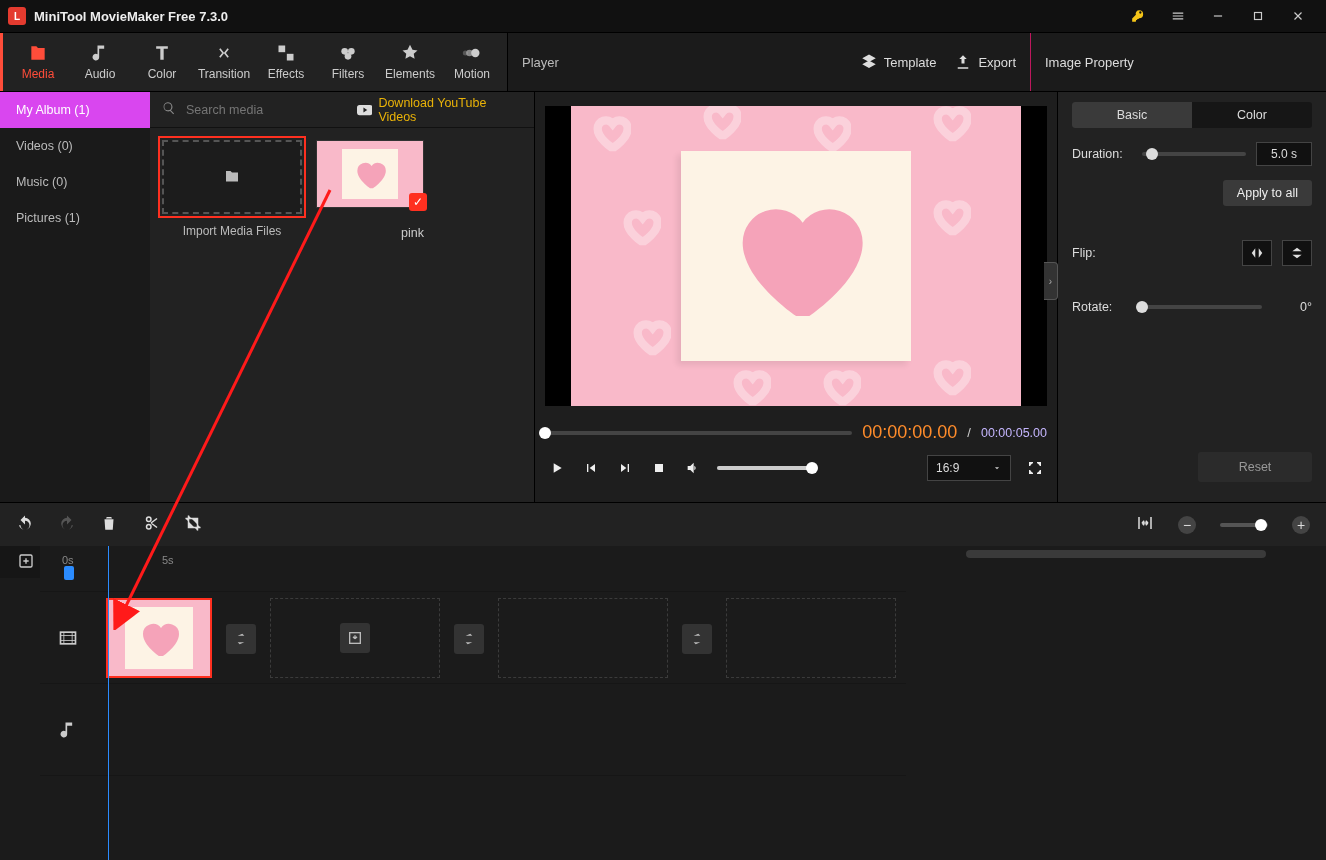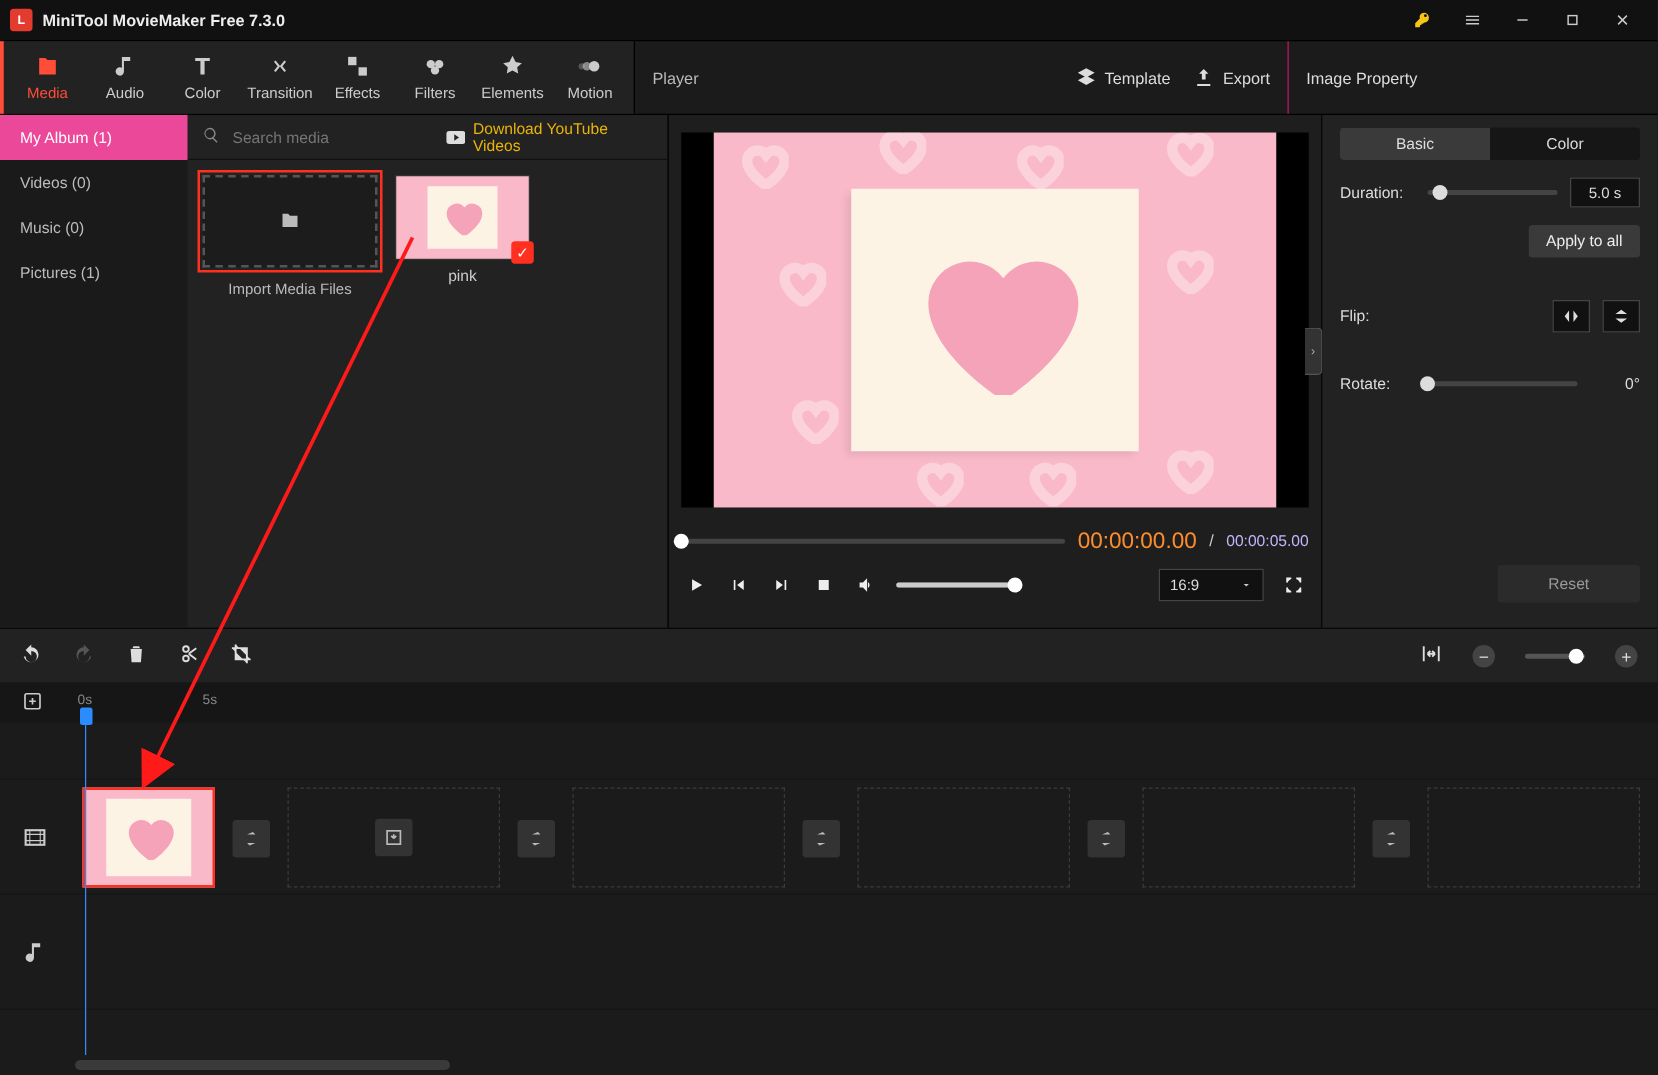--- a/index.html
+++ b/index.html
@@ -92,21 +92,21 @@
     display:flex;
     border-bottom:1px solid #111;
   }
   .media-sidebar {
     width: 150px;
     background:#1a1a1a;
   }
   .side-item {
     height: 36px; display:flex; align-items:center; padding-left:16px; color:#bbb; cursor:pointer; font-size:12.5px;
   }
-  .side-item.active { background:#ec4899; color:#fff; }
+  .side-item.active { background:#d946ef; color:#fff; }
   .media-head-right {
     flex:1; display:flex; align-items:center; padding:0 12px; gap:10px;
   }
   .search-icon { color:#888; }
   .search-input {
     background:transparent; border:none; outline:none; color:#ccc; font-size:12.5px; flex:1;
   }
   .yt-btn { display:flex; align-items:center; gap:6px; color:#eab308; font-size:12.5px; cursor:pointer; }
   .yt-btn svg { width:16px; height:12px; }
 
@@ -142,21 +142,21 @@
     border:1px solid #333;
   }
   .thumb-heart {
     position:absolute; left:50%; top:50%; transform:translate(-50%,-50%);
     width:56px; height:50px; background:#fdf3e5; display:flex;align-items:center;justify-content:center;
   }
   .thumb-check {
     position:absolute; right:-4px; bottom:-4px; width:18px; height:18px; background:#ff3020; border-radius:3px;
     display:flex;align-items:center;justify-content:center; color:#fff; font-size:12px;
   }
-  .thumb-label { margin-top:6px; color:#ccc; font-size:12.5px; }
+  .thumb-label { margin-top:18px; color:#ccc; font-size:12.5px;text-align:right; }
 
   
   .player-panel {
     width: 524px;
     background:#1e1e1e;
     border-left:1px solid #000;
     border-right:1px solid #000;
     display:flex; flex-direction:column;
     align-items:center;
     padding: 8px 6px 4px 6px;
@@ -256,21 +256,21 @@
   .tl-btn.dis { color:#555; }
   .tl-btn svg { width:18px; height:18px; fill:currentColor; }
   .tl-sp { flex:1; }
   .zoom-track { width:48px; height:4px; background:#555; border-radius:2px; position:relative; }
   .zoom-knob { position:absolute; top:50%; transform:translate(-50%,-50%); width:12px;height:12px;background:#fff;border-radius:50%; }
   .round-btn { width:18px;height:18px;border-radius:50%;background:#444;color:#ddd;display:flex;align-items:center;justify-content:center;font-size:14px;cursor:pointer; }
 
   
   .timeline {
     flex:1; background:#1b1b1b;
-    display:flex; flex-direction:column;
+    display:flex; flex-direction:row;
     height: calc(860px - 32px - 60px - 410px - 44px);
   }
   .ruler {
     height: 32px; background:#161616;
     display:flex; align-items:center; padding-left: 18px; position:relative;
   }
   .ruler-icon { width:22px; color:#ccc; }
   .tick { position:absolute; top:8px; color:#888; font-size:11px; }
   .playhead-handle {
     position:absolute; top:20px; width:10px;height:14px; background:#2b8cff; border-radius:2px;

